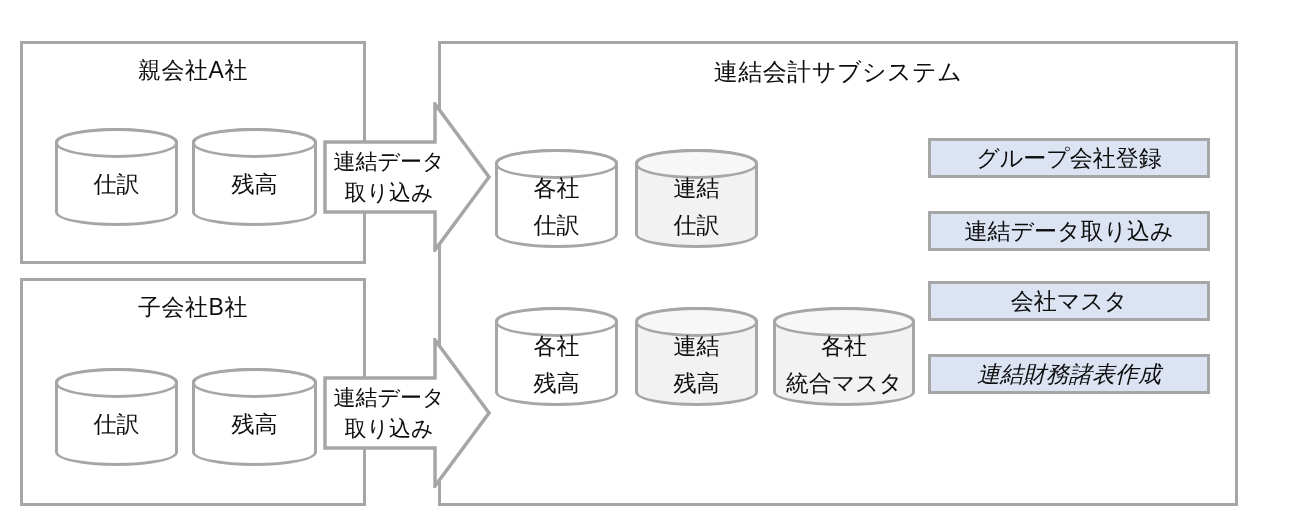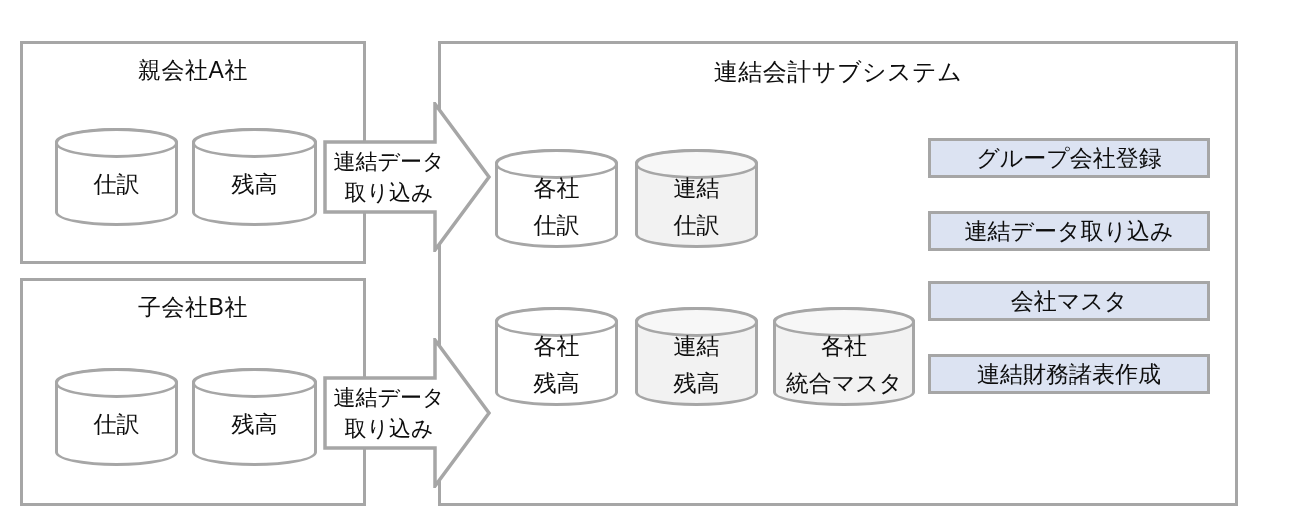--- a/index.html
+++ b/index.html
@@ -145,21 +145,21 @@
     align-items: center;
     justify-content: center;
     font-size: 23px;
     line-height: 26px;
     color: #0d0d0d;
     white-space: nowrap;
   }
   #menu-btn-0 { top: 122px; }
   #menu-btn-1 { top: 195px; text-align: right; }
   #menu-btn-2 { top: 265px; }
-  #menu-btn-3 { top: 338px; }
+  #menu-btn-3 { top: 338px; font-style: italic; }
 </style>
 </head>
 <body>
 
 <div id="canvas">
 
   <div class="panel" id="panel-parent">
     <div class="panel-title">親会社A社</div>
   </div>
 

